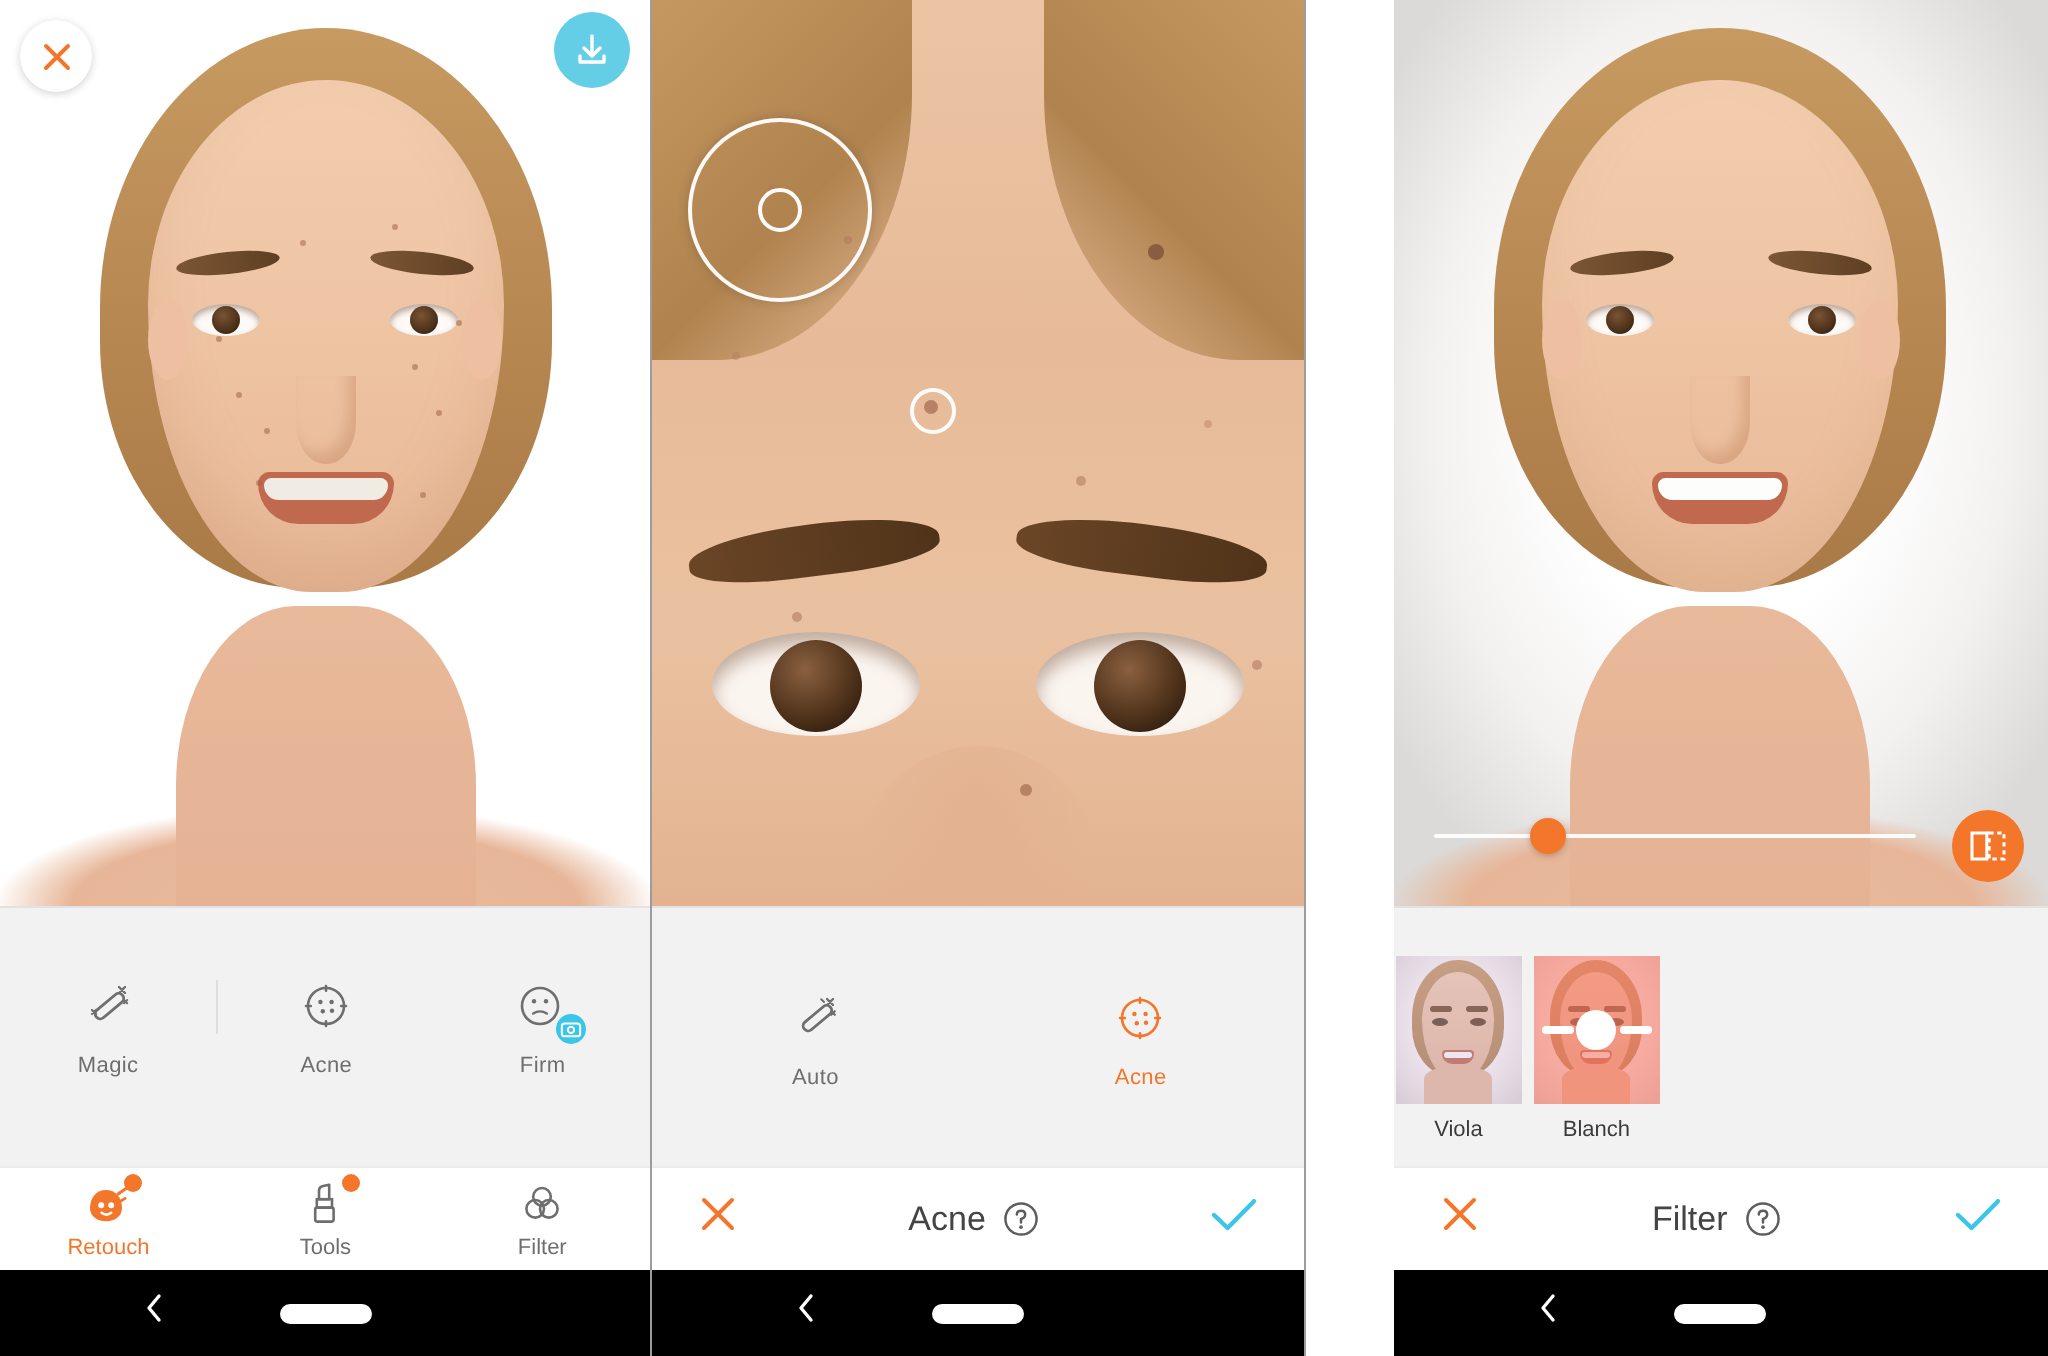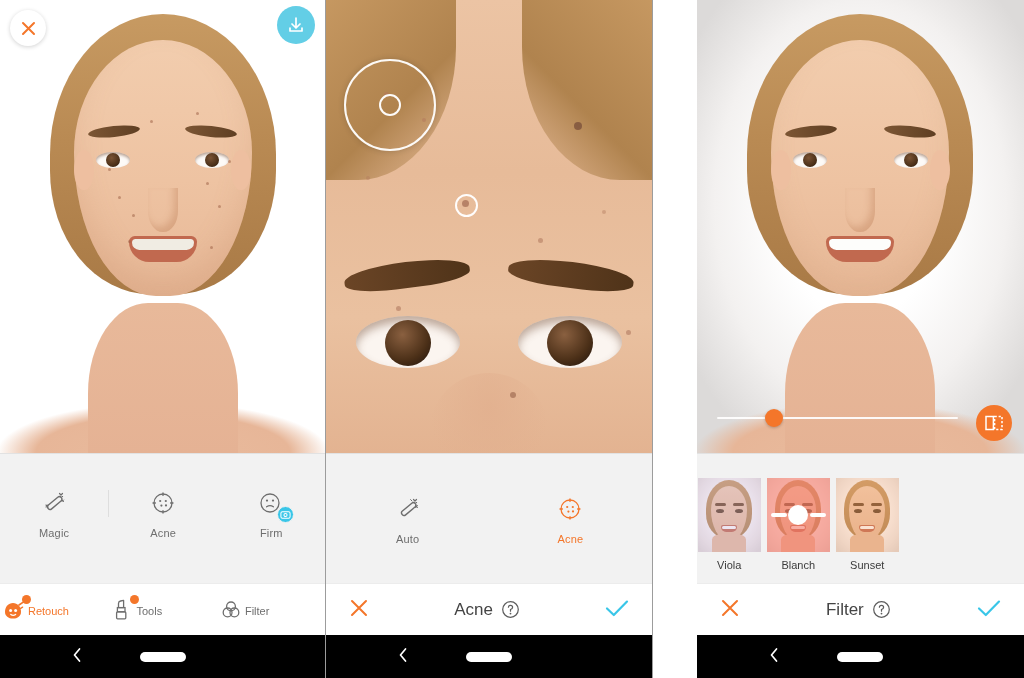--- a/index.html
+++ b/index.html
@@ -163,21 +163,21 @@
   .mf-mouth { position: absolute; left: 50%; transform: translateX(-50%); top: 47px;
     width: 16px; height: 7px; border-radius: 3px 3px 8px 8px; background: #c2684e; }
   .mf-mouth::after { content: ""; position: absolute; left: 1px; right: 1px; top: 1px;
     height: 3px; background: #fff; border-radius: 2px; }
   .mf-neck { position: absolute; left: 50%; transform: translateX(-50%); bottom: 0;
     width: 34px; height: 18px; background: #e9bd9e; border-radius: 30% 30% 0 0; }
 
   
   .bottomnav { height: 52px; background: #fff; display: flex; align-items: center;
     border-top: 1px solid #ececec; }
-  .bnav { flex: 1; display: flex; flex-direction: row; align-items: center; position: relative; }
+  .bnav { flex: 1; display: flex; flex-direction: column; align-items: center; position: relative; }
   .bnav .glyph { position: relative; width: 28px; height: 26px; display: flex;
     align-items: center; justify-content: center; }
   .bnav .blabel { margin-top: 3px; font-size: 11px; color: #6e6e6e; }
   .bnav.active .blabel { color: #f4762a; }
 
   .actionbar { height: 52px; background: #fff; display: flex; align-items: center;
     justify-content: space-between; padding: 0 22px; border-top: 1px solid #ececec; }
   .actionbar .title { font-size: 17px; color: #444; display: flex; align-items: center; gap: 8px; }
 
   
@@ -508,37 +508,20 @@
                 <div class="mf-neck"></div>
               </div>
             <div class="tint" style="background:rgba(244,122,106,0.62)"></div>
             <span class="fsel-bar l"></span>
             <span class="fsel-bar r"></span>
             <span class="fsel-dot"></span>
           </div>
           <div class="flabel">Blanch</div>
         </div>
 
-        <div class="fitem">
-          <div class="fthumb">
-            <div class="mini">
-                <div class="mf-bg"></div>
-                <div class="mf-hair"></div>
-                <div class="mf-head"></div>
-              <div class="mf-brow l"></div>
-                <div class="mf-brow r"></div>
-              <div class="mf-eye l"></div>
-                <div class="mf-eye r"></div>
-              <div class="mf-mouth"></div>
-                <div class="mf-neck"></div>
-              </div>
-            <div class="tint" style="background:rgba(238,160,105,0.30)"></div>
-          </div>
-          <div class="flabel">Sunset</div>
-        </div>
 
 
       </div>
     </div>
 
     <div class="actionbar">
       <span>
         <svg width="22" height="22" viewBox="0 0 22 22">
           <path d="M4 4 L18 18 M18 4 L4 18" stroke="#f4762a" stroke-width="2" stroke-linecap="round"></path>
         </svg>

